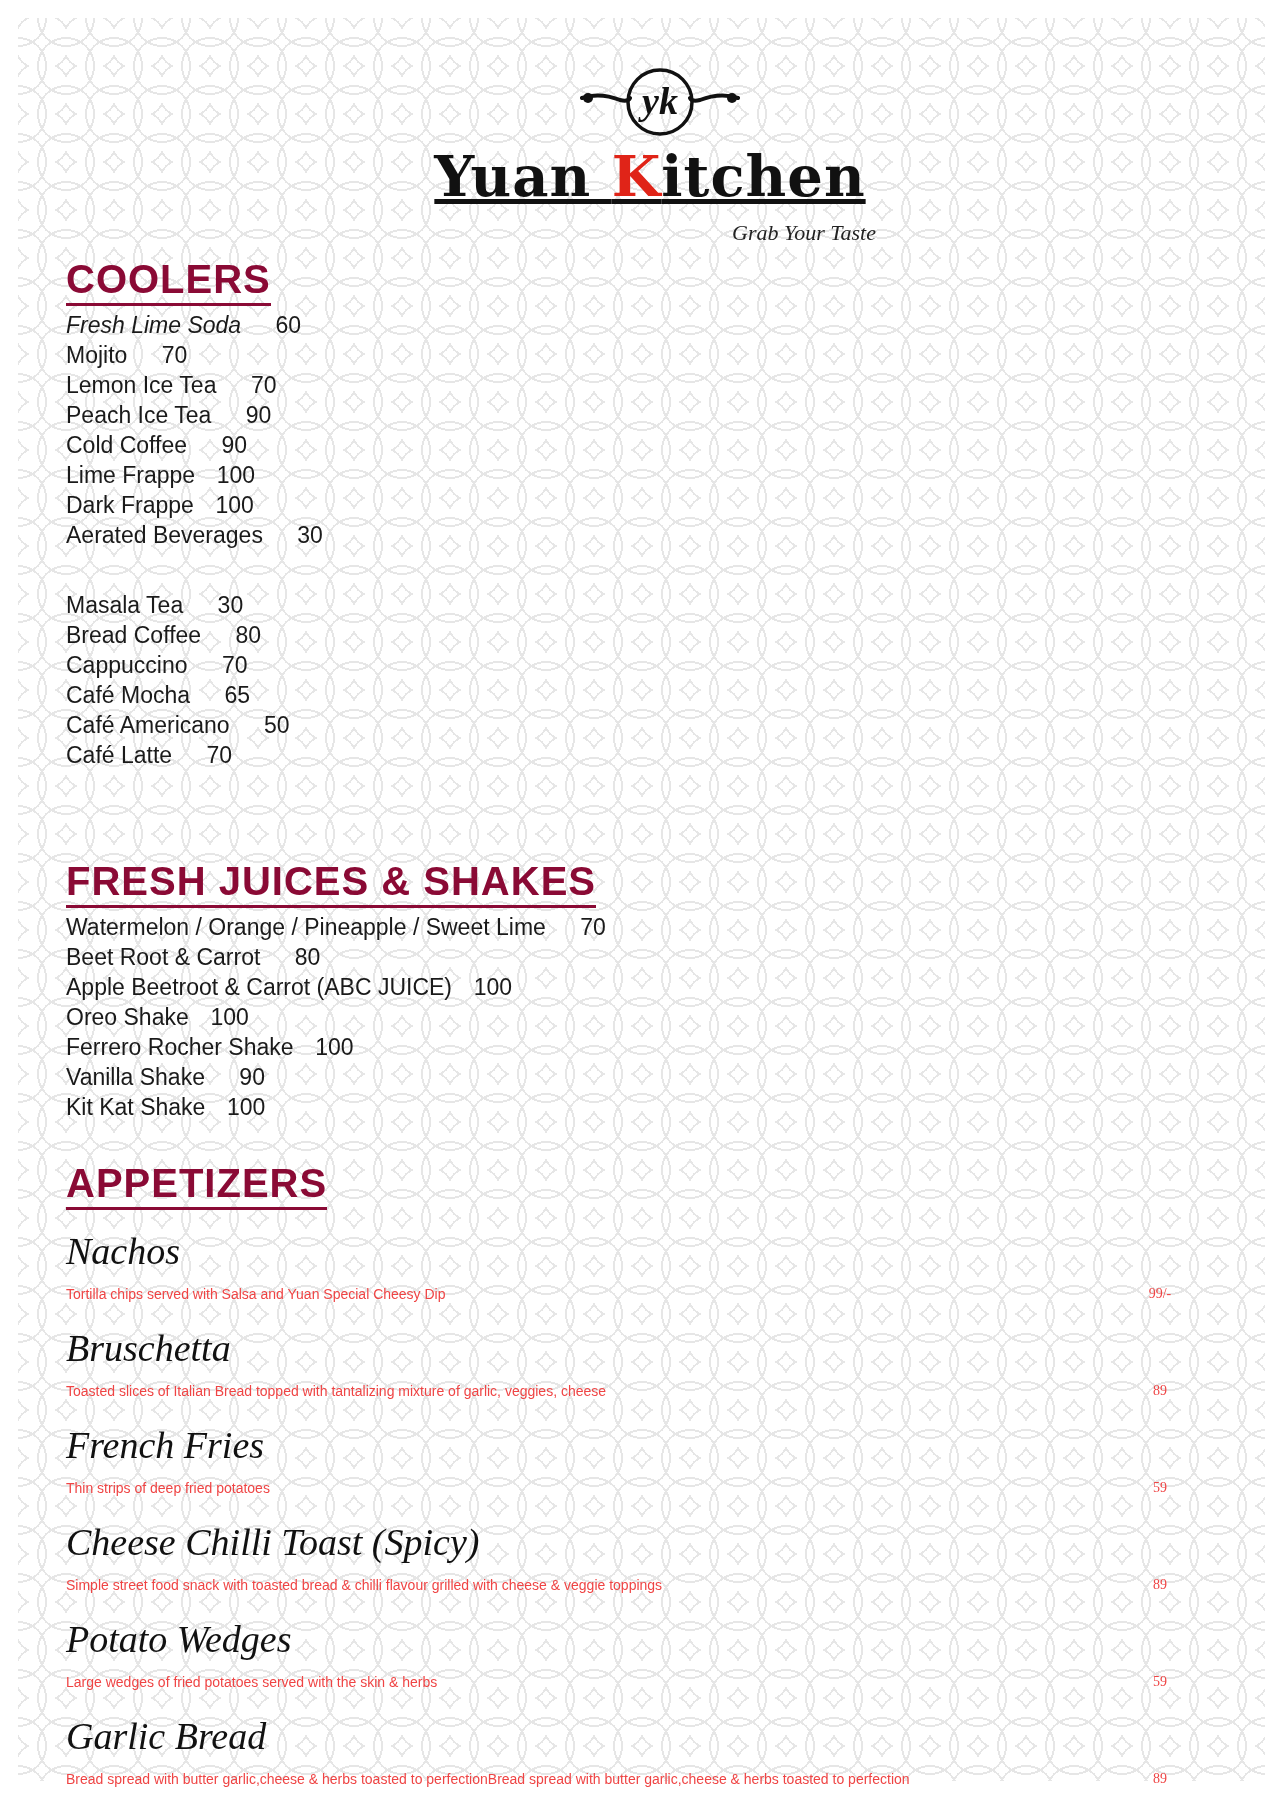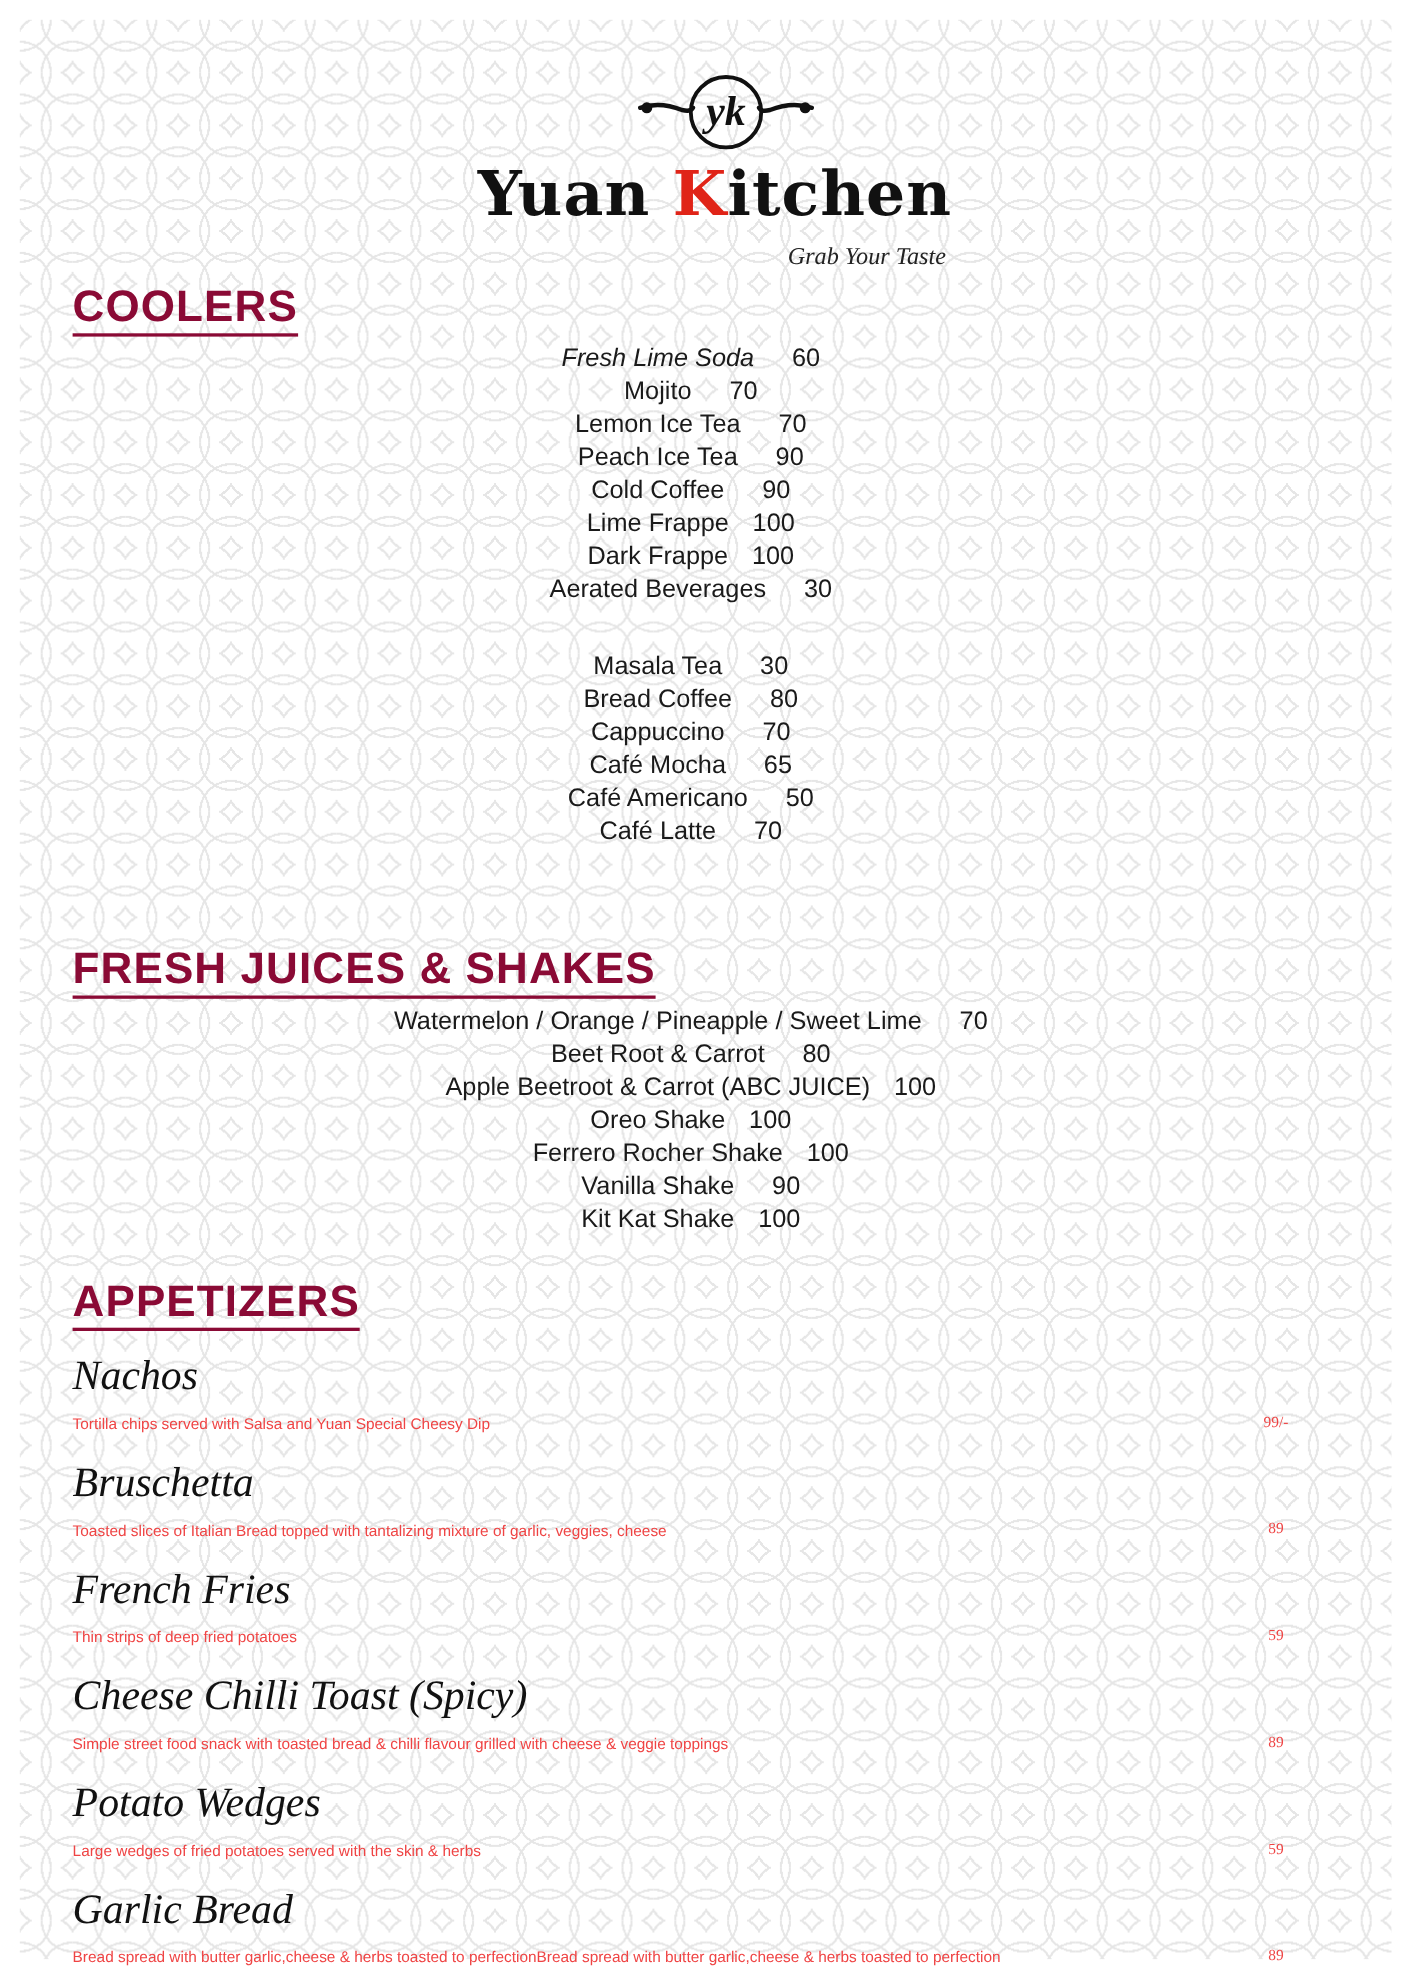--- a/index.html
+++ b/index.html
@@ -20,39 +20,40 @@
   }
   .page { position:absolute; left:0; top:0; width:1252px; height:1800px; }
 
   
   .logo { position:absolute; left:420px; top:48px; width:460px; height:200px; }
   .logo-emblem { position:absolute; left:160px; top:10px; width:160px; height:80px; }
   .logo-name {
     position:absolute; left:0; top:95px; width:460px; text-align:center;
     font-family:"DejaVu Serif", serif; font-weight:bold; font-size:56px; letter-spacing:1px;
     color:#111;
+    text-decoration:underline;
   }
   .logo-name .fork { color:#e02418; }
   .logo-tag {
-    position:absolute; right:20px; top:172px;
+    position:absolute; right:4px; top:172px;
     font-family:"Liberation Serif", serif; font-style:italic; font-size:22px; color:#222;
   }
 
   
   .section { position:absolute; left:66px; width:1124px; }
   .section-title {
     display:inline-block;
     font-family:Liberation Sans, sans-serif; font-weight:bold; color:#8a0a35;
     font-size:40px; line-height:46px; letter-spacing:1px;
     border-bottom:3px solid #8a0a35; padding-bottom:1px; margin:0 0 2px 0;
     font-variant:small-caps;
   }
   .rows { margin-top:2px; }
   .row {
-    display:flex; justify-content:center; align-items:baseline;
+    display:flex; justify-content:flex-start; align-items:baseline;
     font-family:"Liberation Sans", sans-serif; font-size:23px; line-height:30px; color:#1a1a1a;
     font-weight:300;
   }
   .row .price { text-align:right; min-width:60px; }
   .row.italic .name { font-style:italic; }
 
   .dish-name {
     font-family:"Liberation Serif", serif; font-style:italic; font-size:38px; line-height:44px;
     color:#111; margin-top:17px;
   }

